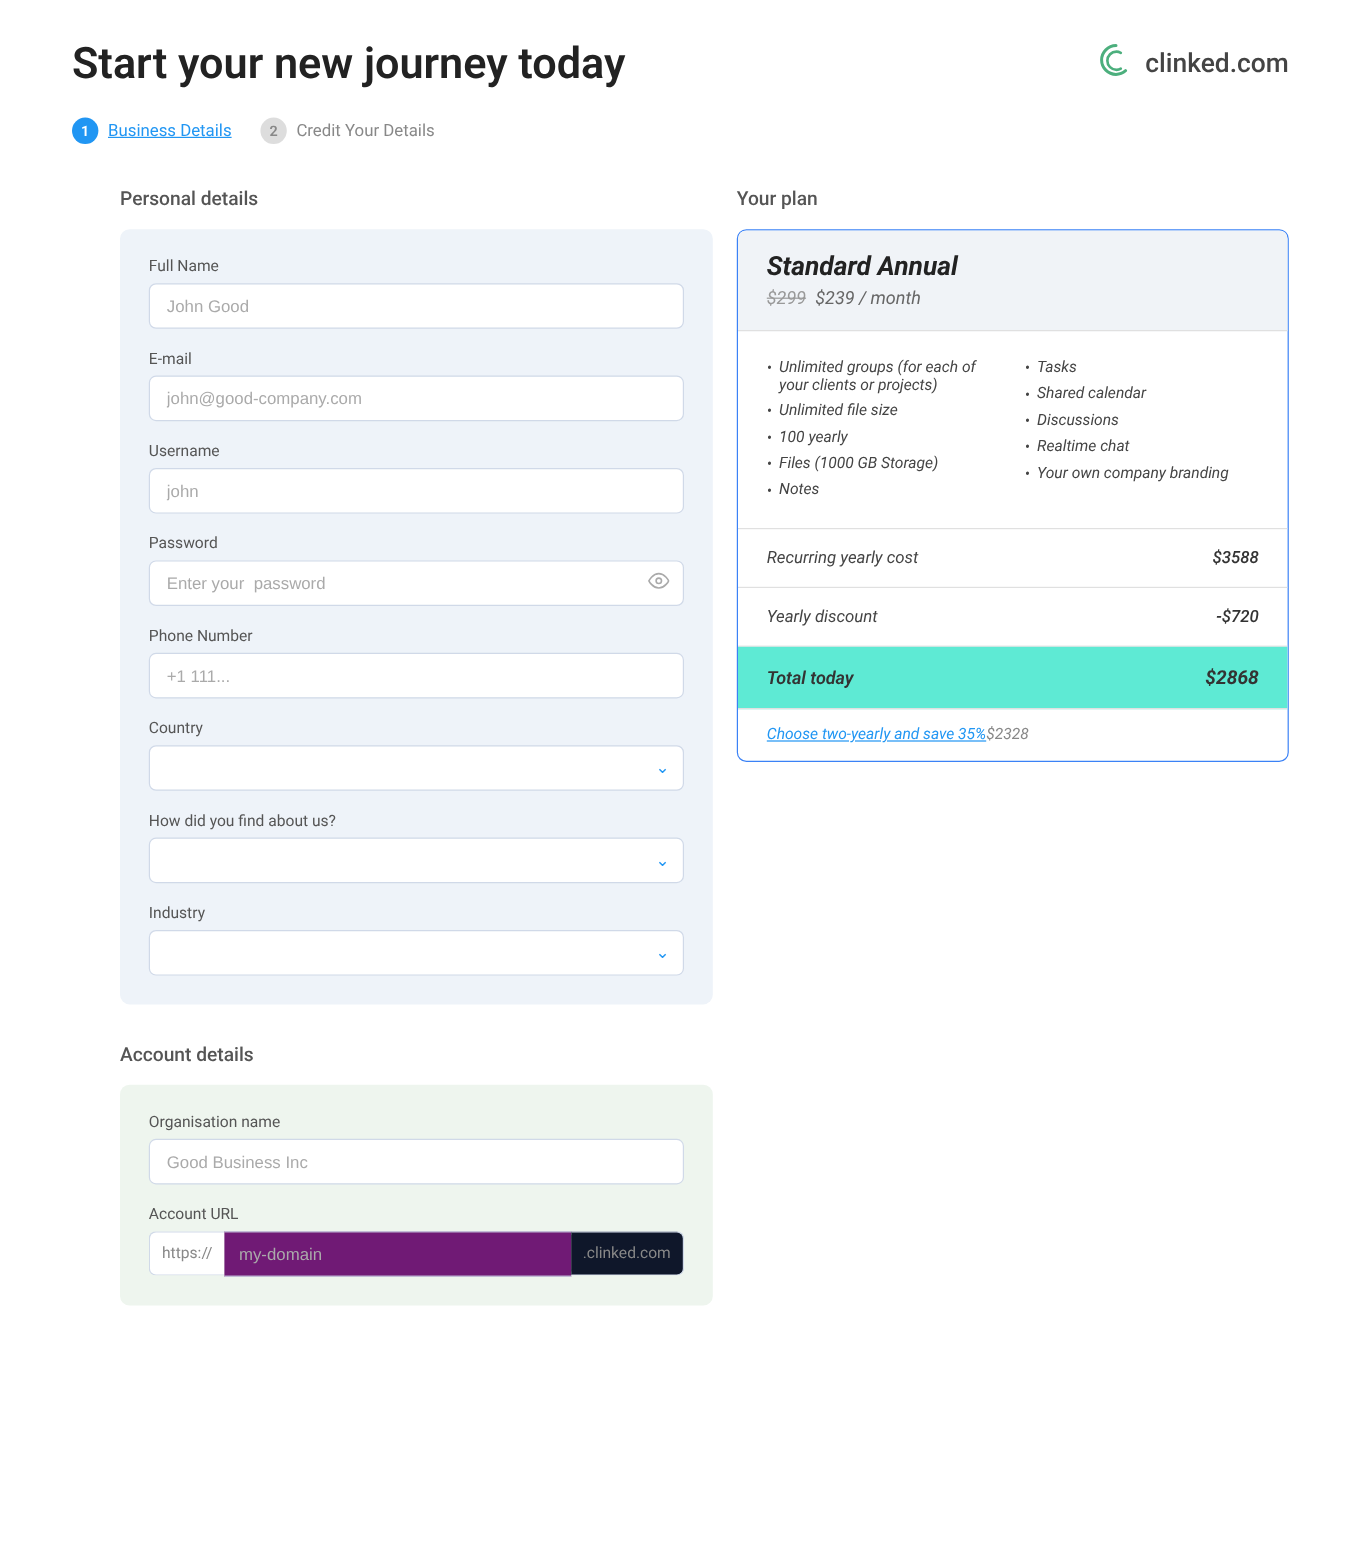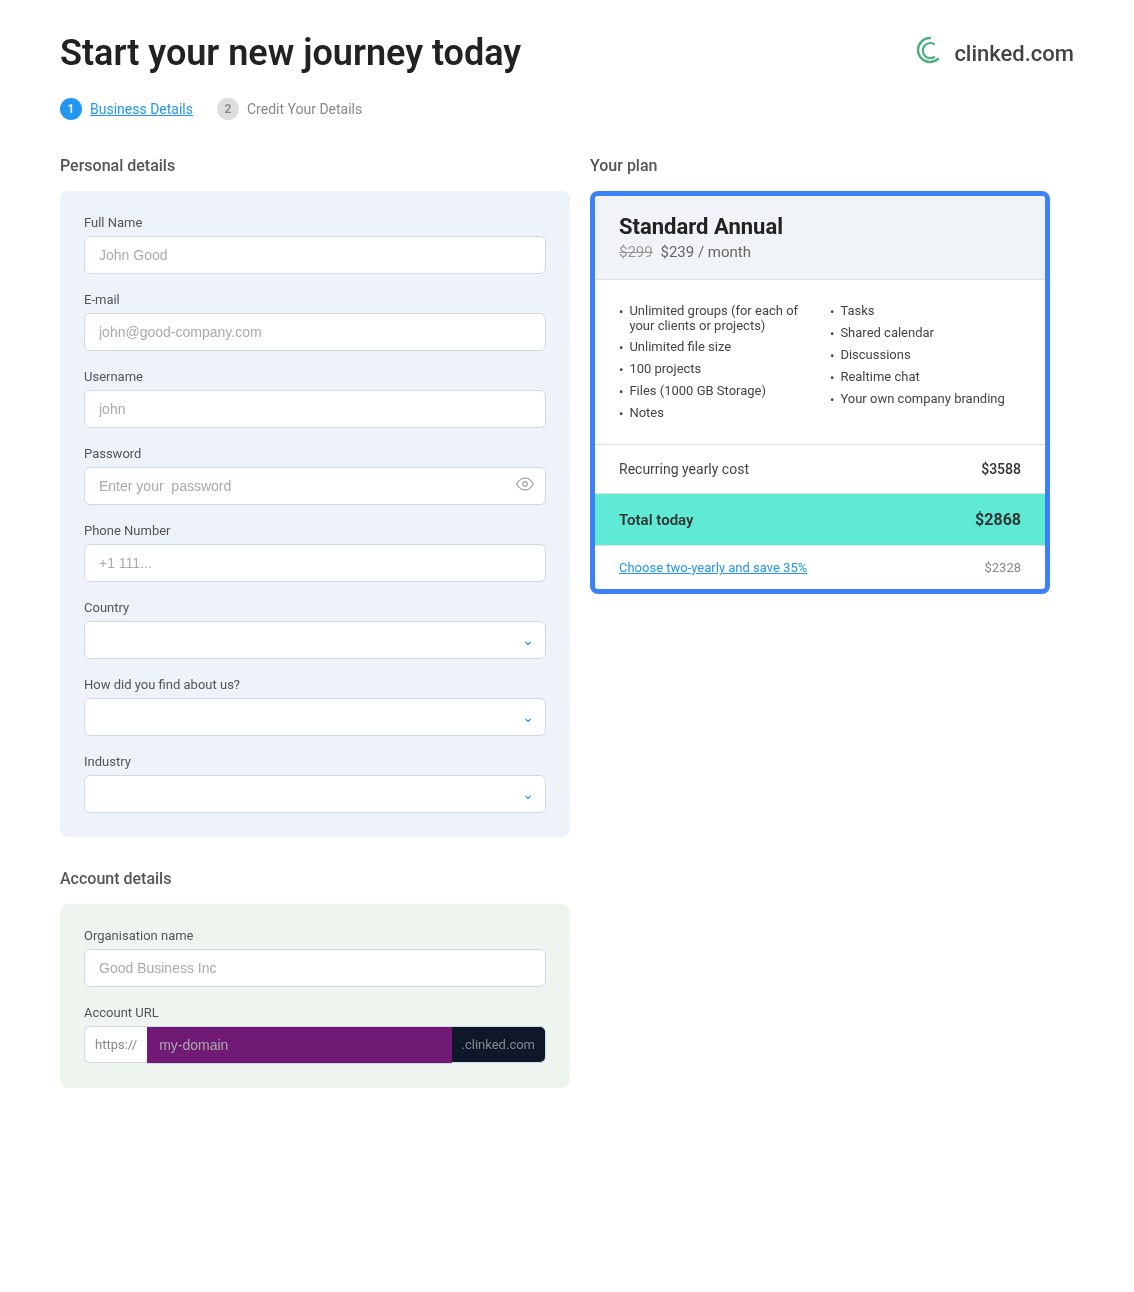--- a/index.html
+++ b/index.html
@@ -71,20 +71,21 @@
       color: #2196f3;
       text-decoration: underline;
     }
     .step-label.inactive {
       color: #888;
     }
     .main-content {
       display: flex;
       gap: 20px;
       align-items: flex-start;
+      margin-left: 40px;
     }
     .left-column {
       flex: 1;
       max-width: 510px;
     }
     .right-column {
       flex: 1;
       max-width: 460px;
     }
     .section-title {
@@ -160,23 +161,24 @@
     .select-arrow {
       position: absolute;
       right: 12px;
       top: 50%;
       transform: translateY(-50%);
       color: #2196f3;
       font-size: 14px;
       pointer-events: none;
     }
     .plan-card {
-      border: 5px solid #3b82f6;
+      border: 1px solid #3b82f6;
       border-radius: 8px;
       overflow: hidden;
+      font-style: italic;
     }
     .plan-header {
       background: #f0f3f7;
       padding: 18px 24px;
       border-bottom: 1px solid #e0e0e0;
     }
     .plan-name {
       font-size: 22px;
       font-weight: 700;
       color: #222;
@@ -242,21 +244,20 @@
       font-weight: 600;
       color: #333;
     }
     .plan-total-value {
       font-size: 16px;
       font-weight: 700;
       color: #333;
     }
     .plan-two-yearly-row {
       display: flex;
-      justify-content: space-between;
       align-items: center;
       padding: 14px 24px;
     }
     .two-yearly-link {
       font-size: 13px;
       color: #2196f3;
       text-decoration: underline;
       cursor: pointer;
     }
     .two-yearly-value {
@@ -446,21 +447,21 @@
               <div class="feature-item">
                 <span class="feature-bullet">•</span>
                 <span>Unlimited groups (for each of your clients or projects)</span>
               </div>
               <div class="feature-item">
                 <span class="feature-bullet">•</span>
                 <span>Unlimited file size</span>
               </div>
               <div class="feature-item">
                 <span class="feature-bullet">•</span>
-                <span>100 projects</span>
+                <span>100 yearly</span>
               </div>
               <div class="feature-item">
                 <span class="feature-bullet">•</span>
                 <span>Files (1000 GB Storage)</span>
               </div>
               <div class="feature-item">
                 <span class="feature-bullet">•</span>
                 <span>Notes</span>
               </div>
             </div>
@@ -487,20 +488,24 @@
               </div>
             </div>
           </div>
         </div>
 
         <div class="plan-cost-row">
           <span class="plan-cost-label">Recurring yearly cost</span>
           <span class="plan-cost-value">$3588</span>
         </div>
 
+        <div class="plan-cost-row">
+          <span class="plan-cost-label">Yearly discount</span>
+          <span class="plan-cost-value">-$720</span>
+        </div>
 
         <div class="plan-total-row">
           <span class="plan-total-label">Total today</span>
           <span class="plan-total-value">$2868</span>
         </div>
 
         <div class="plan-two-yearly-row">
           <span class="two-yearly-link">Choose two-yearly and save 35%</span>
           <span class="two-yearly-value">$2328</span>
         </div>

